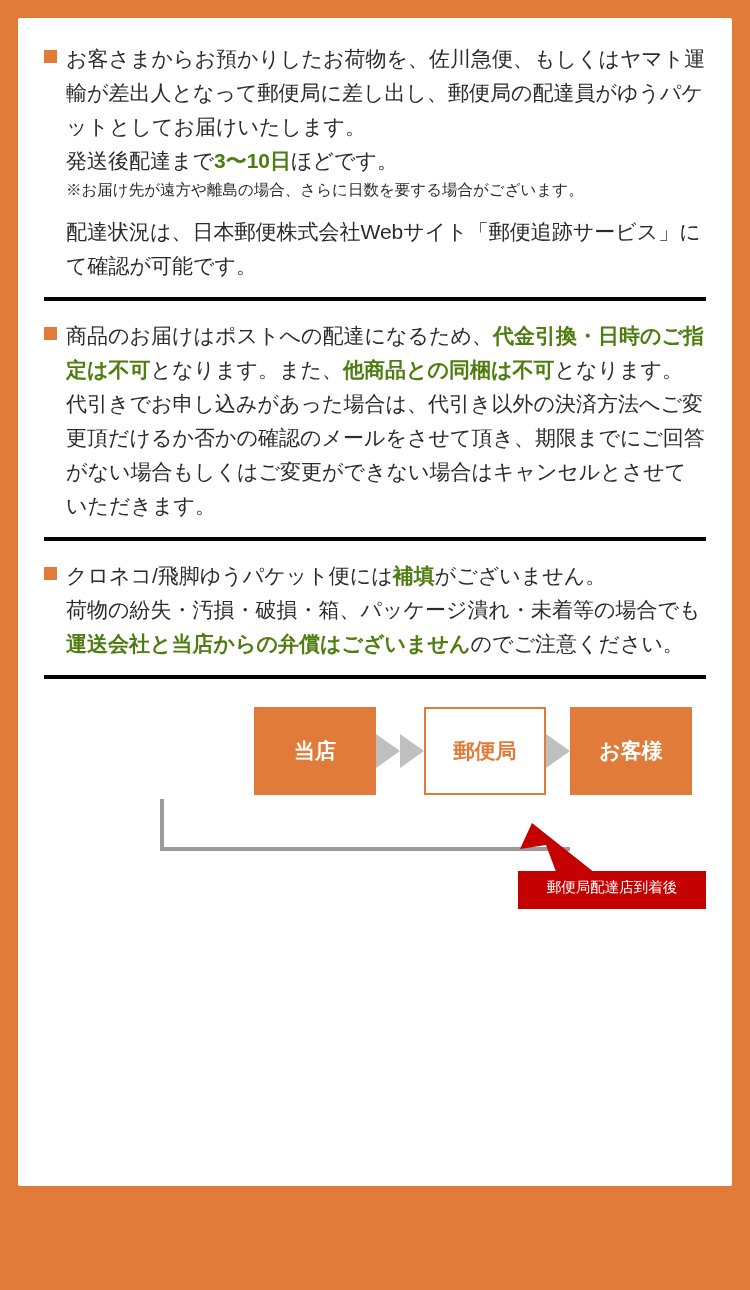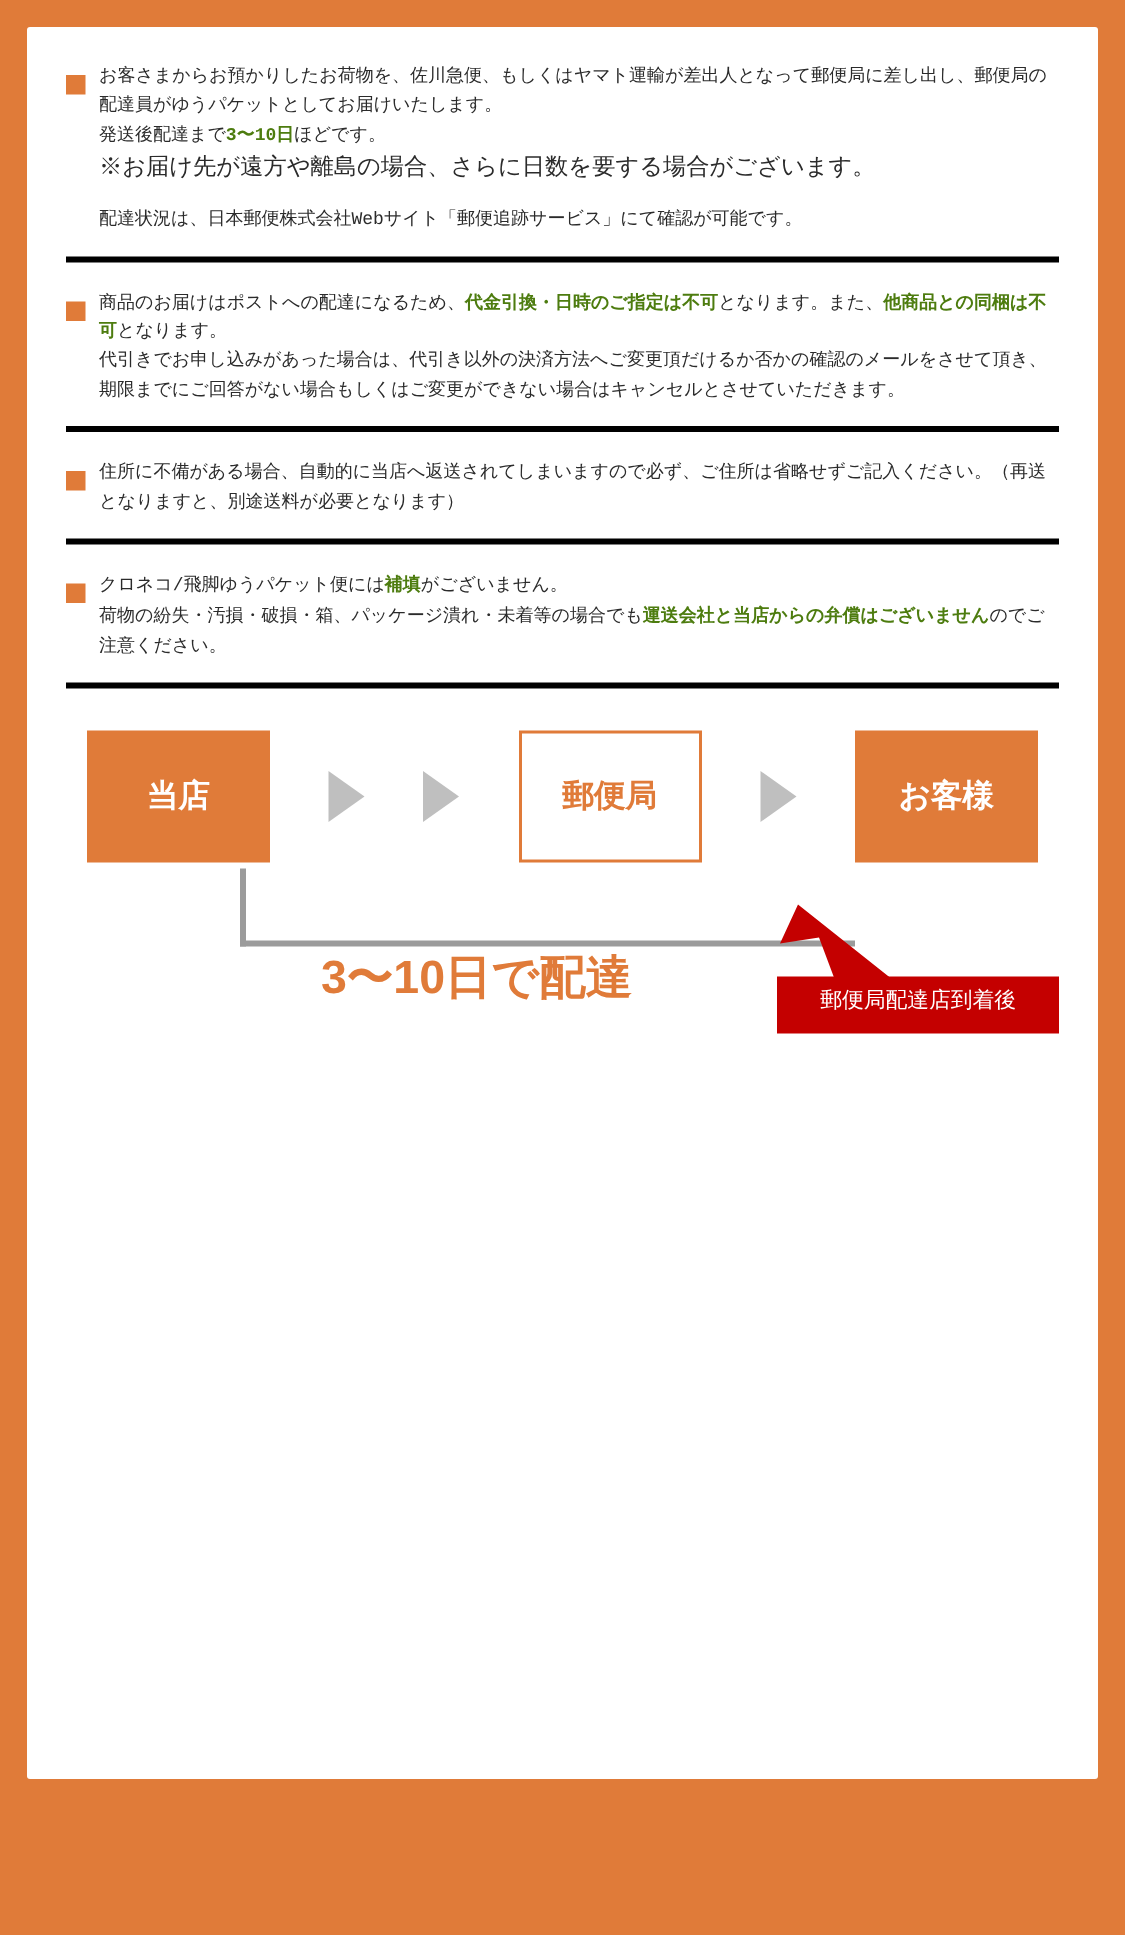--- a/index.html
+++ b/index.html
@@ -62,24 +62,23 @@
   }
   .sq {
     flex: 0 0 auto;
     width: 13px;
     height: 13px;
     background: #e07b39;
     margin-top: 8px;
     margin-right: 9px;
   }
   .ptext {
-    font-size: 12px;
+    font-size: 21px;
     line-height: 1.62;
     color: #2b2b2b;
-    font-family: Liberation Mono, monospace;
   }
   .indent {
     padding-left: 22px;
   }
   .small-note {
     font-size: 15.5px;
     color: #2b2b2b;
     line-height: 1.6;
   }
   .gap {
@@ -89,21 +88,21 @@
     color: #4d7c0f;
     font-weight: bold;
   }
   .flow {
     margin-top: 10px;
     position: relative;
   }
   .flow-row {
     display: flex;
     align-items: center;
-    justify-content: space-between;
+    justify-content: flex-end;
     padding: 0 14px;
   }
   .fbox {
     box-sizing: border-box;
     width: 122px;
     height: 88px;
     display: flex;
     align-items: center;
     justify-content: center;
     text-align: center;
@@ -208,26 +207,20 @@
     <div class="block">
       <div class="bullet-row">
         <div class="sq"></div>
         <div class="ptext">
           <span>商品のお届けはポストへの配達になるため、</span><span class="em">代金引換・日時のご指定は不可</span><span>となります。また、</span><span class="em">他商品との同梱は不可</span><span>となります。</span>
         </div>
       </div>
       <div class="ptext indent">代引きでお申し込みがあった場合は、代引き以外の決済方法へご変更頂だけるか否かの確認のメールをさせて頂き、期限までにご回答がない場合もしくはご変更ができない場合はキャンセルとさせていただきます。</div>
     </div>
 
-    <div class="block">
-      <div class="bullet-row">
-        <div class="sq"></div>
-        <div class="ptext">住所に不備がある場合、自動的に当店へ返送されてしまいますので必ず、ご住所は省略せずご記入ください。（再送となりますと、別途送料が必要となります）</div>
-      </div>
-    </div>
 
     <div class="block">
       <div class="bullet-row">
         <div class="sq"></div>
         <div class="ptext">
           <span>クロネコ/飛脚ゆうパケット便には</span><span class="em">補填</span><span>がございません。</span>
         </div>
       </div>
       <div class="ptext indent">
         <span>荷物の紛失・汚損・破損・箱、パッケージ潰れ・未着等の場合でも</span><span class="em">運送会社と当店からの弁償はございません</span><span>のでご注意ください。</span>
@@ -240,21 +233,20 @@
           <div class="fbox fill">当店</div>
           <div class="arrow"></div>
           <div class="arrow"></div>
           <div class="fbox outline">郵便局</div>
           <div class="arrow"></div>
           <div class="fbox fill">お客様</div>
         </div>
 
         <div class="bottom-area">
           <div class="bracket"></div>
-          <div class="delivery-days">3〜10日で配達</div>
 
           <div class="track-box">
             <svg class="red-arrow" viewBox="0 0 90 60">
               <polygon points="88,58 20,4 8,30 34,26 46,58" fill="#c40000"></polygon>
             </svg>
             <div class="t1">郵便局配達店到着後</div>
           </div>
         </div>
       </div>
     </div>

